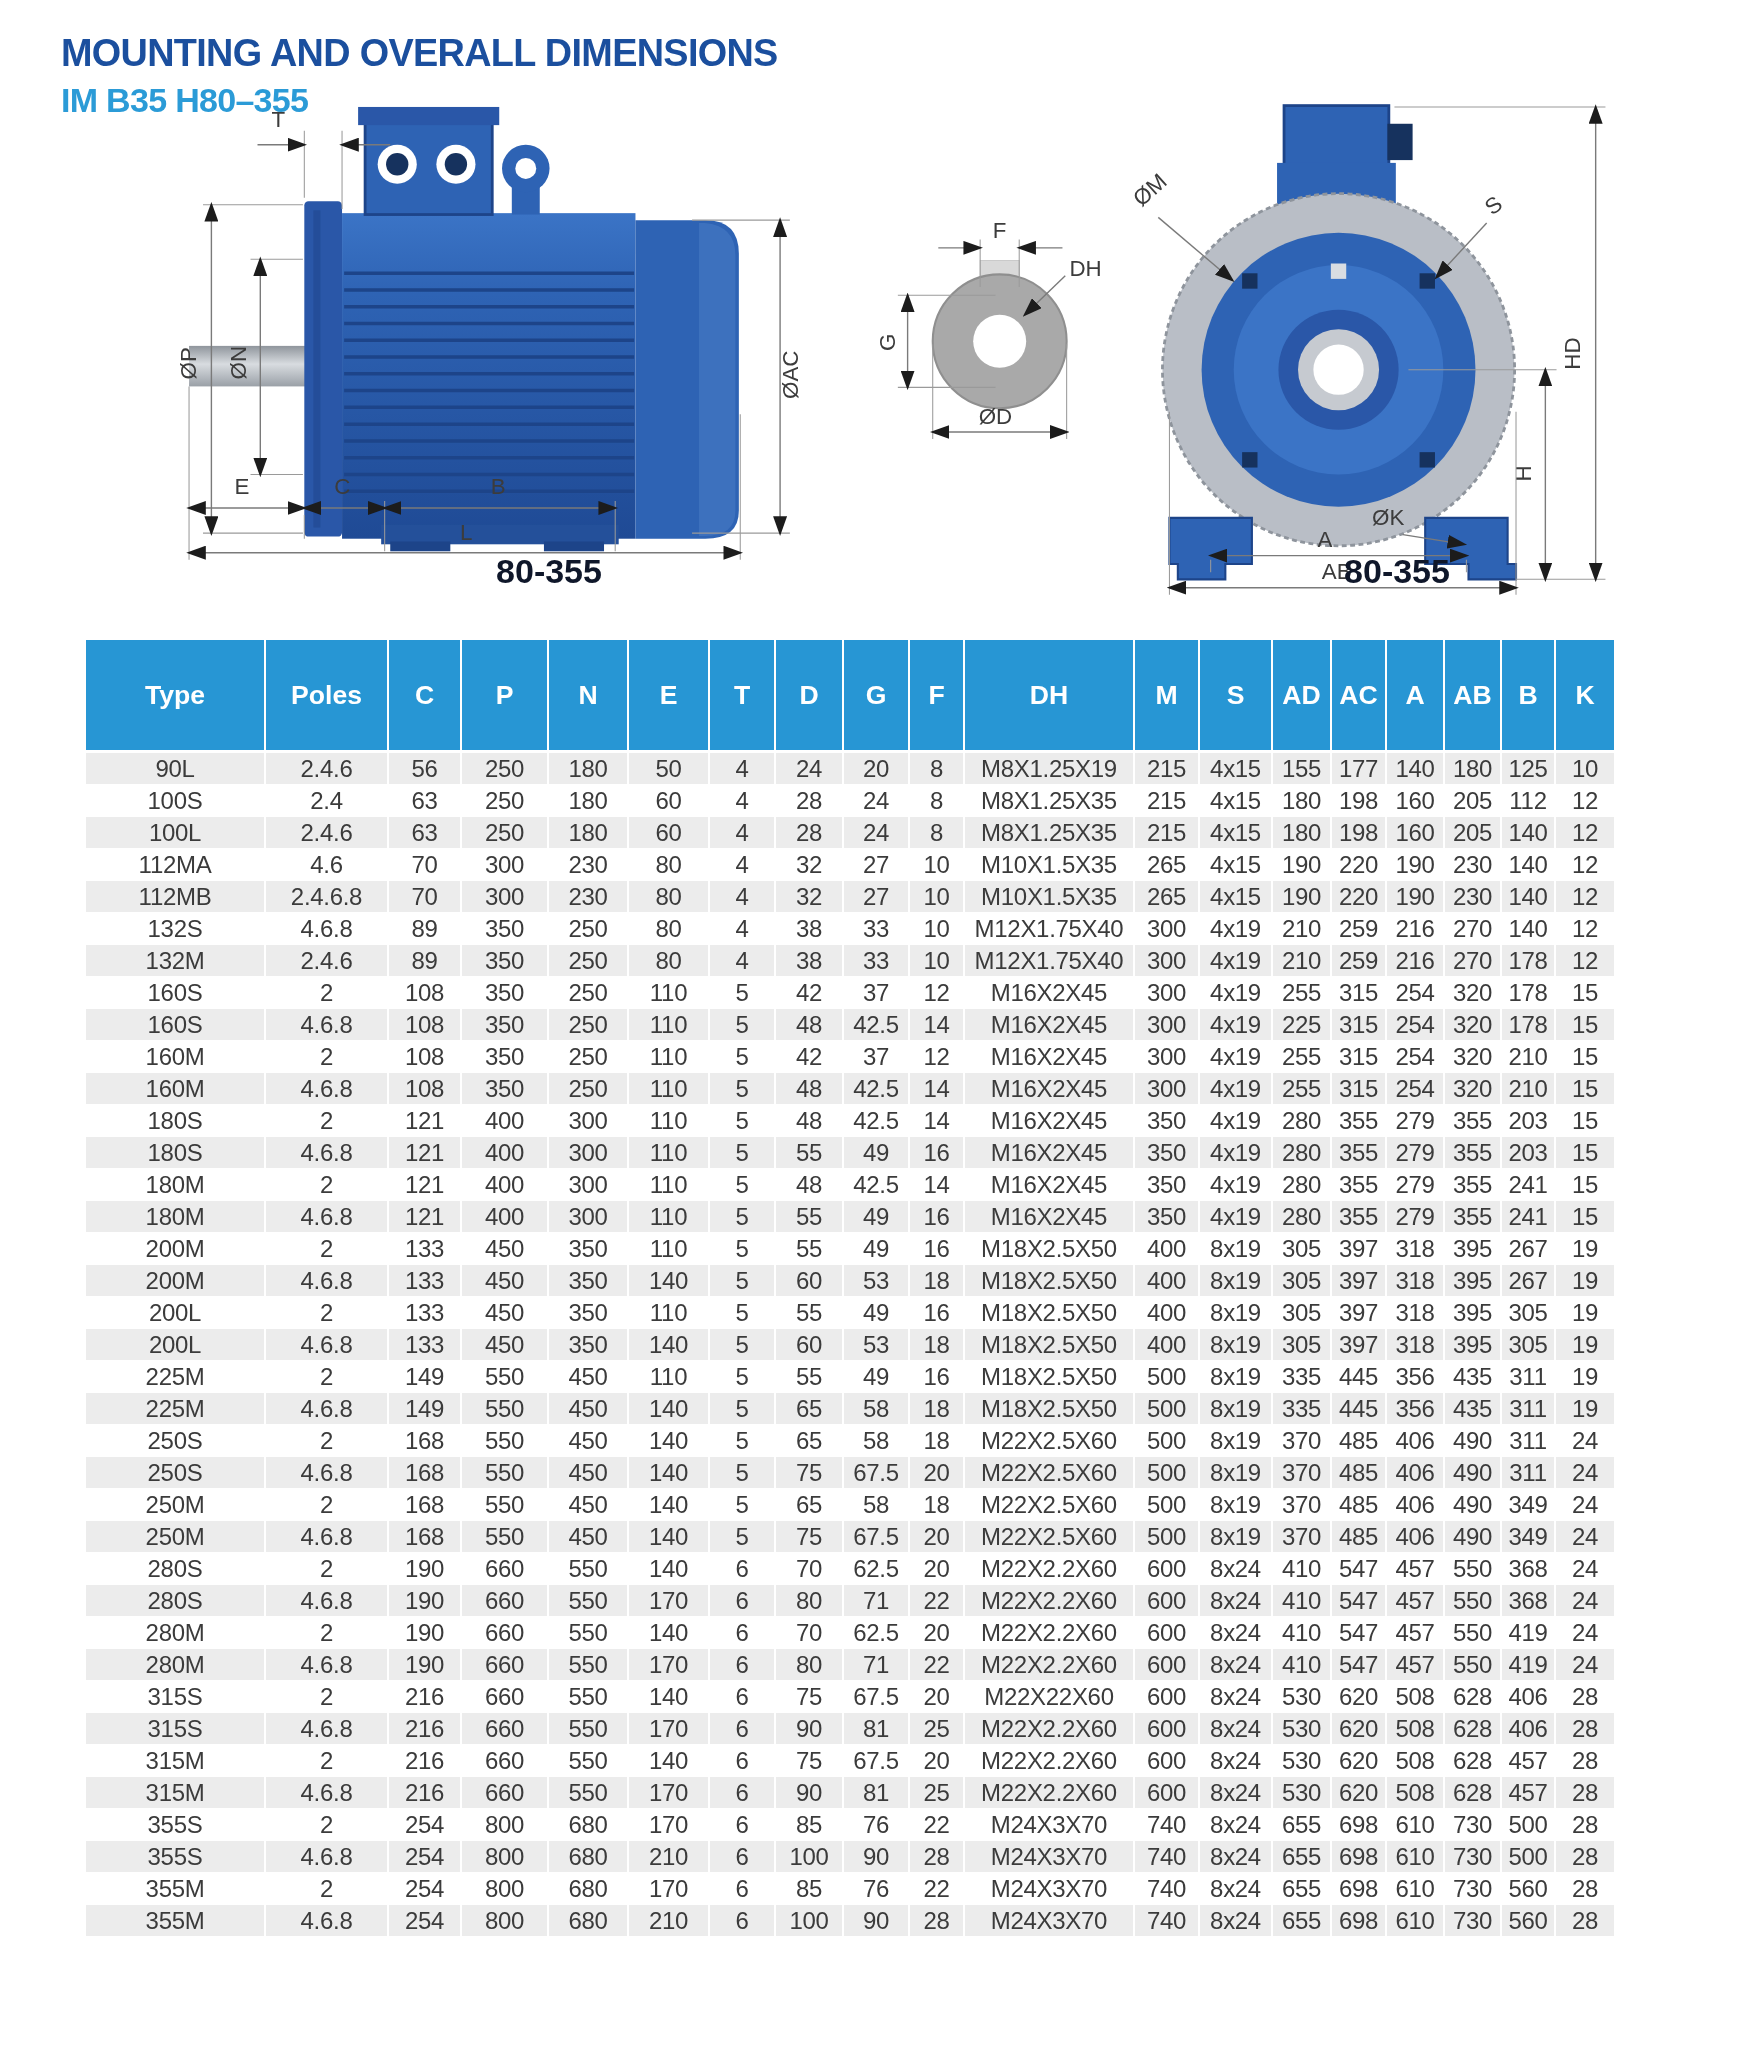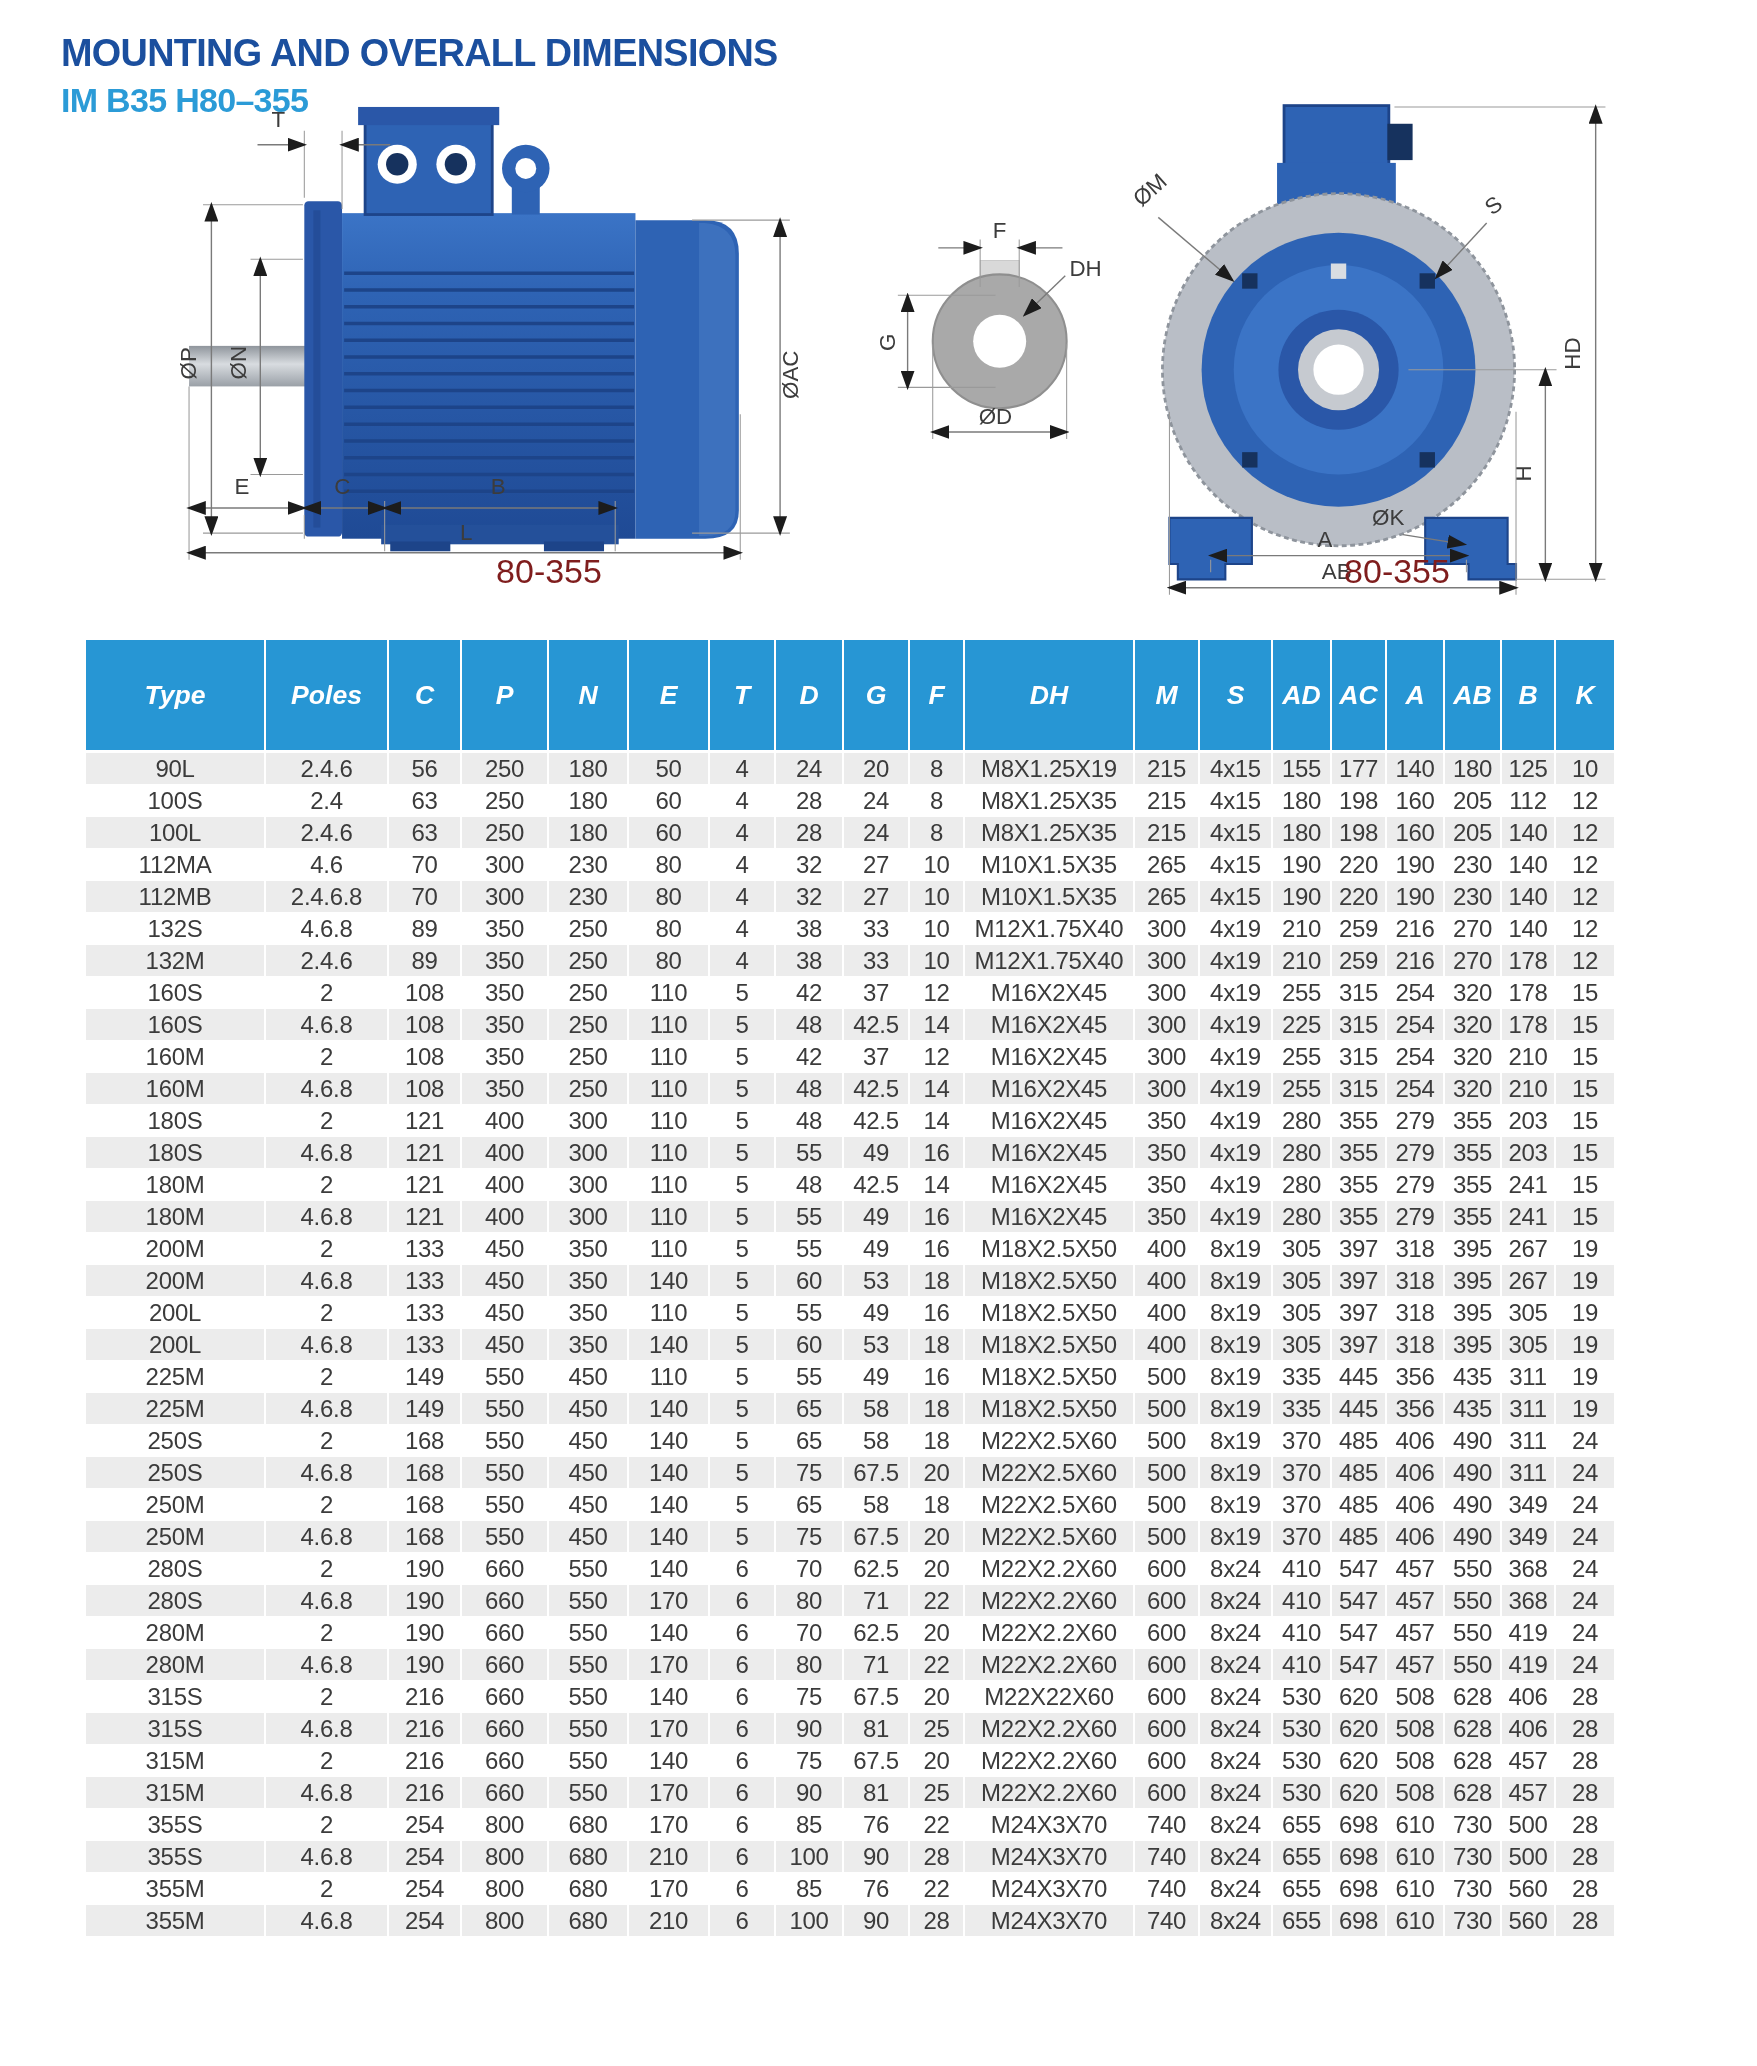--- a/index.html
+++ b/index.html
@@ -11,33 +11,33 @@
     position:absolute;left:61px;top:11.2px;font-size:39px;font-weight:800;
     color:var(--title-color,#1b4f9e);letter-spacing:-0.7px;transform:scaleX(.97);transform-origin:left;
     white-space:nowrap;
   }
   .subtitle{
     position:absolute;left:61px;top:61px;font-size:34px;font-weight:700;
     color:var(--subtitle-color,#2b9bd7);letter-spacing:-0.7px;white-space:nowrap;
   }
   .fig{position:absolute;}
   .fig-caption{
-    position:absolute;font-size:34px;font-weight:400;color:#7f1d1d;letter-spacing:0;
+    position:absolute;font-size:34px;font-weight:700;color:#0f172a;letter-spacing:0;
     transform:translateX(-50%);white-space:nowrap;
   }
   svg text{font-family:"Liberation Sans","DejaVu Sans",sans-serif;fill:#3c3c3c;}
   .dim{stroke:#7a7a7a;stroke-width:2;fill:none;}
   .dimthin{stroke:#9a9a9a;stroke-width:1.5;fill:none;}
 
   .tablewrap{position:absolute;left:86px;top:620px;width:1527px;}
   table.dims{border-collapse:collapse;table-layout:fixed;width:1527px;}
   table.dims th{
     background:var(--header-bg,#2796d4);color:#fff;font-weight:700;font-size:26.6px;
     height:110px;text-align:center;vertical-align:middle;
-    border-right:2.1px solid #fff;border-bottom:3.5px solid #fff;padding:0;letter-spacing:0;font-style:italic;
+    border-right:2.1px solid #fff;border-bottom:3.5px solid #fff;padding:0;letter-spacing:0;
   }
   table.dims th:last-child{border-right:none;}
   table.dims td{
     font-size:24px;color:#3b3b3b;text-align:center;vertical-align:middle;
     height:31px;padding:0;border-right:2.1px solid #fff;border-bottom:0.7px solid #fff;
     letter-spacing:-0.3px;white-space:nowrap;overflow:hidden;
   }
   table.dims td:last-child{border-right:none;}
   table.dims tbody tr:nth-child(odd){background:var(--row-alt,#ececec);}
   table.dims tbody tr:nth-child(even){background:#ffffff;}

